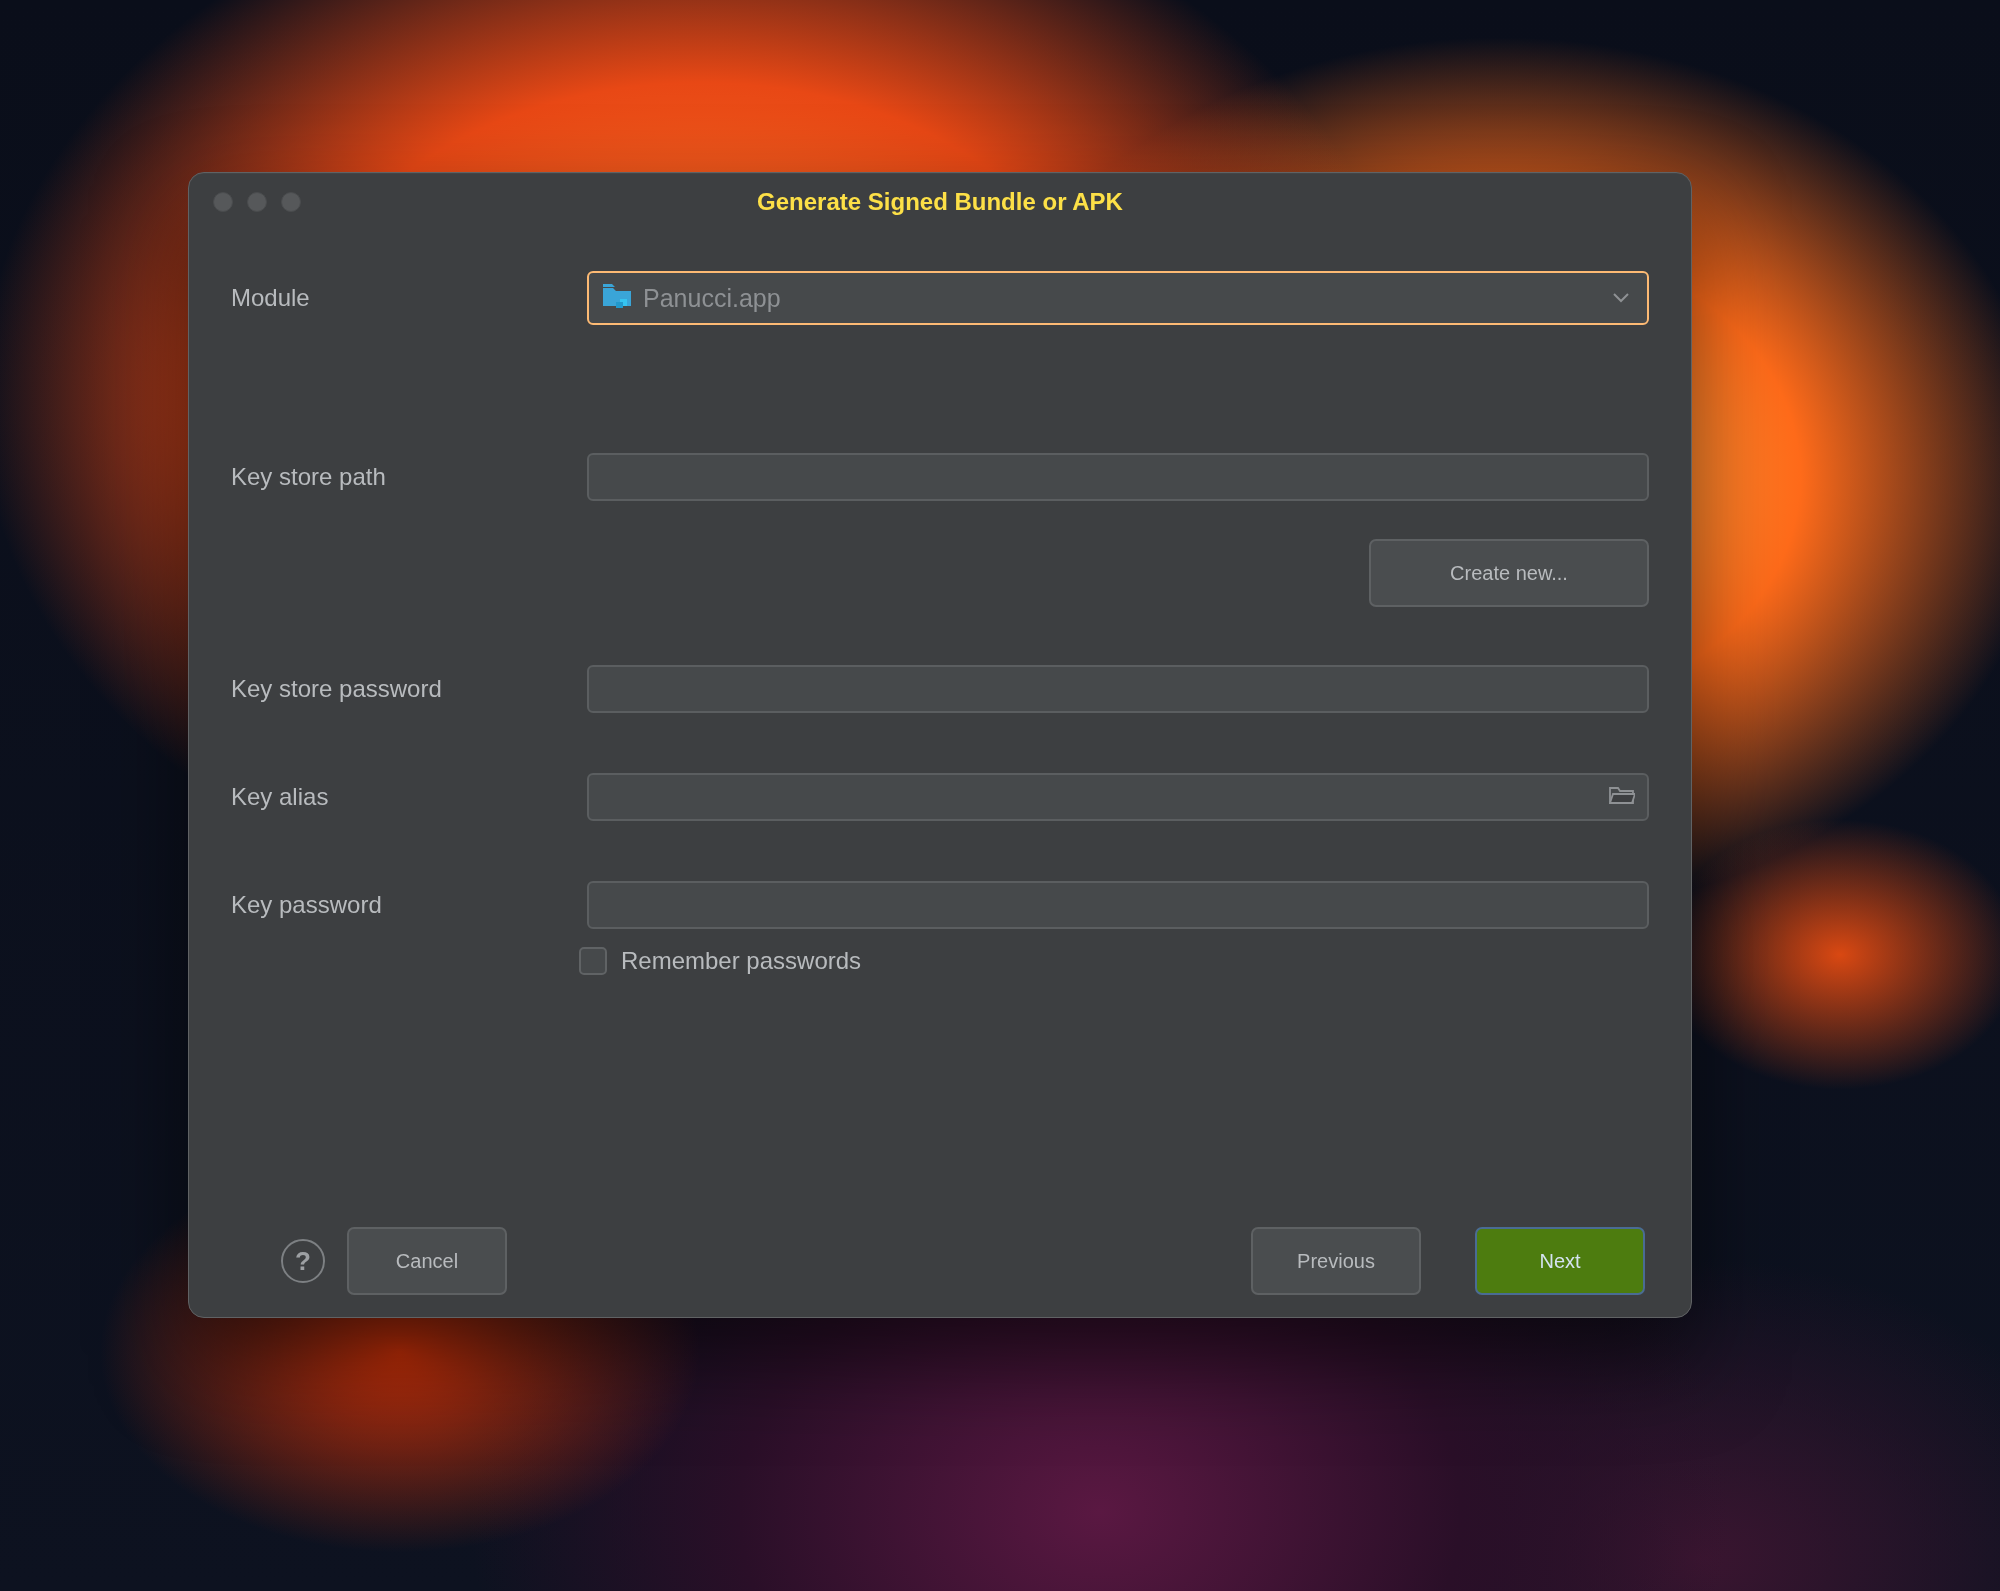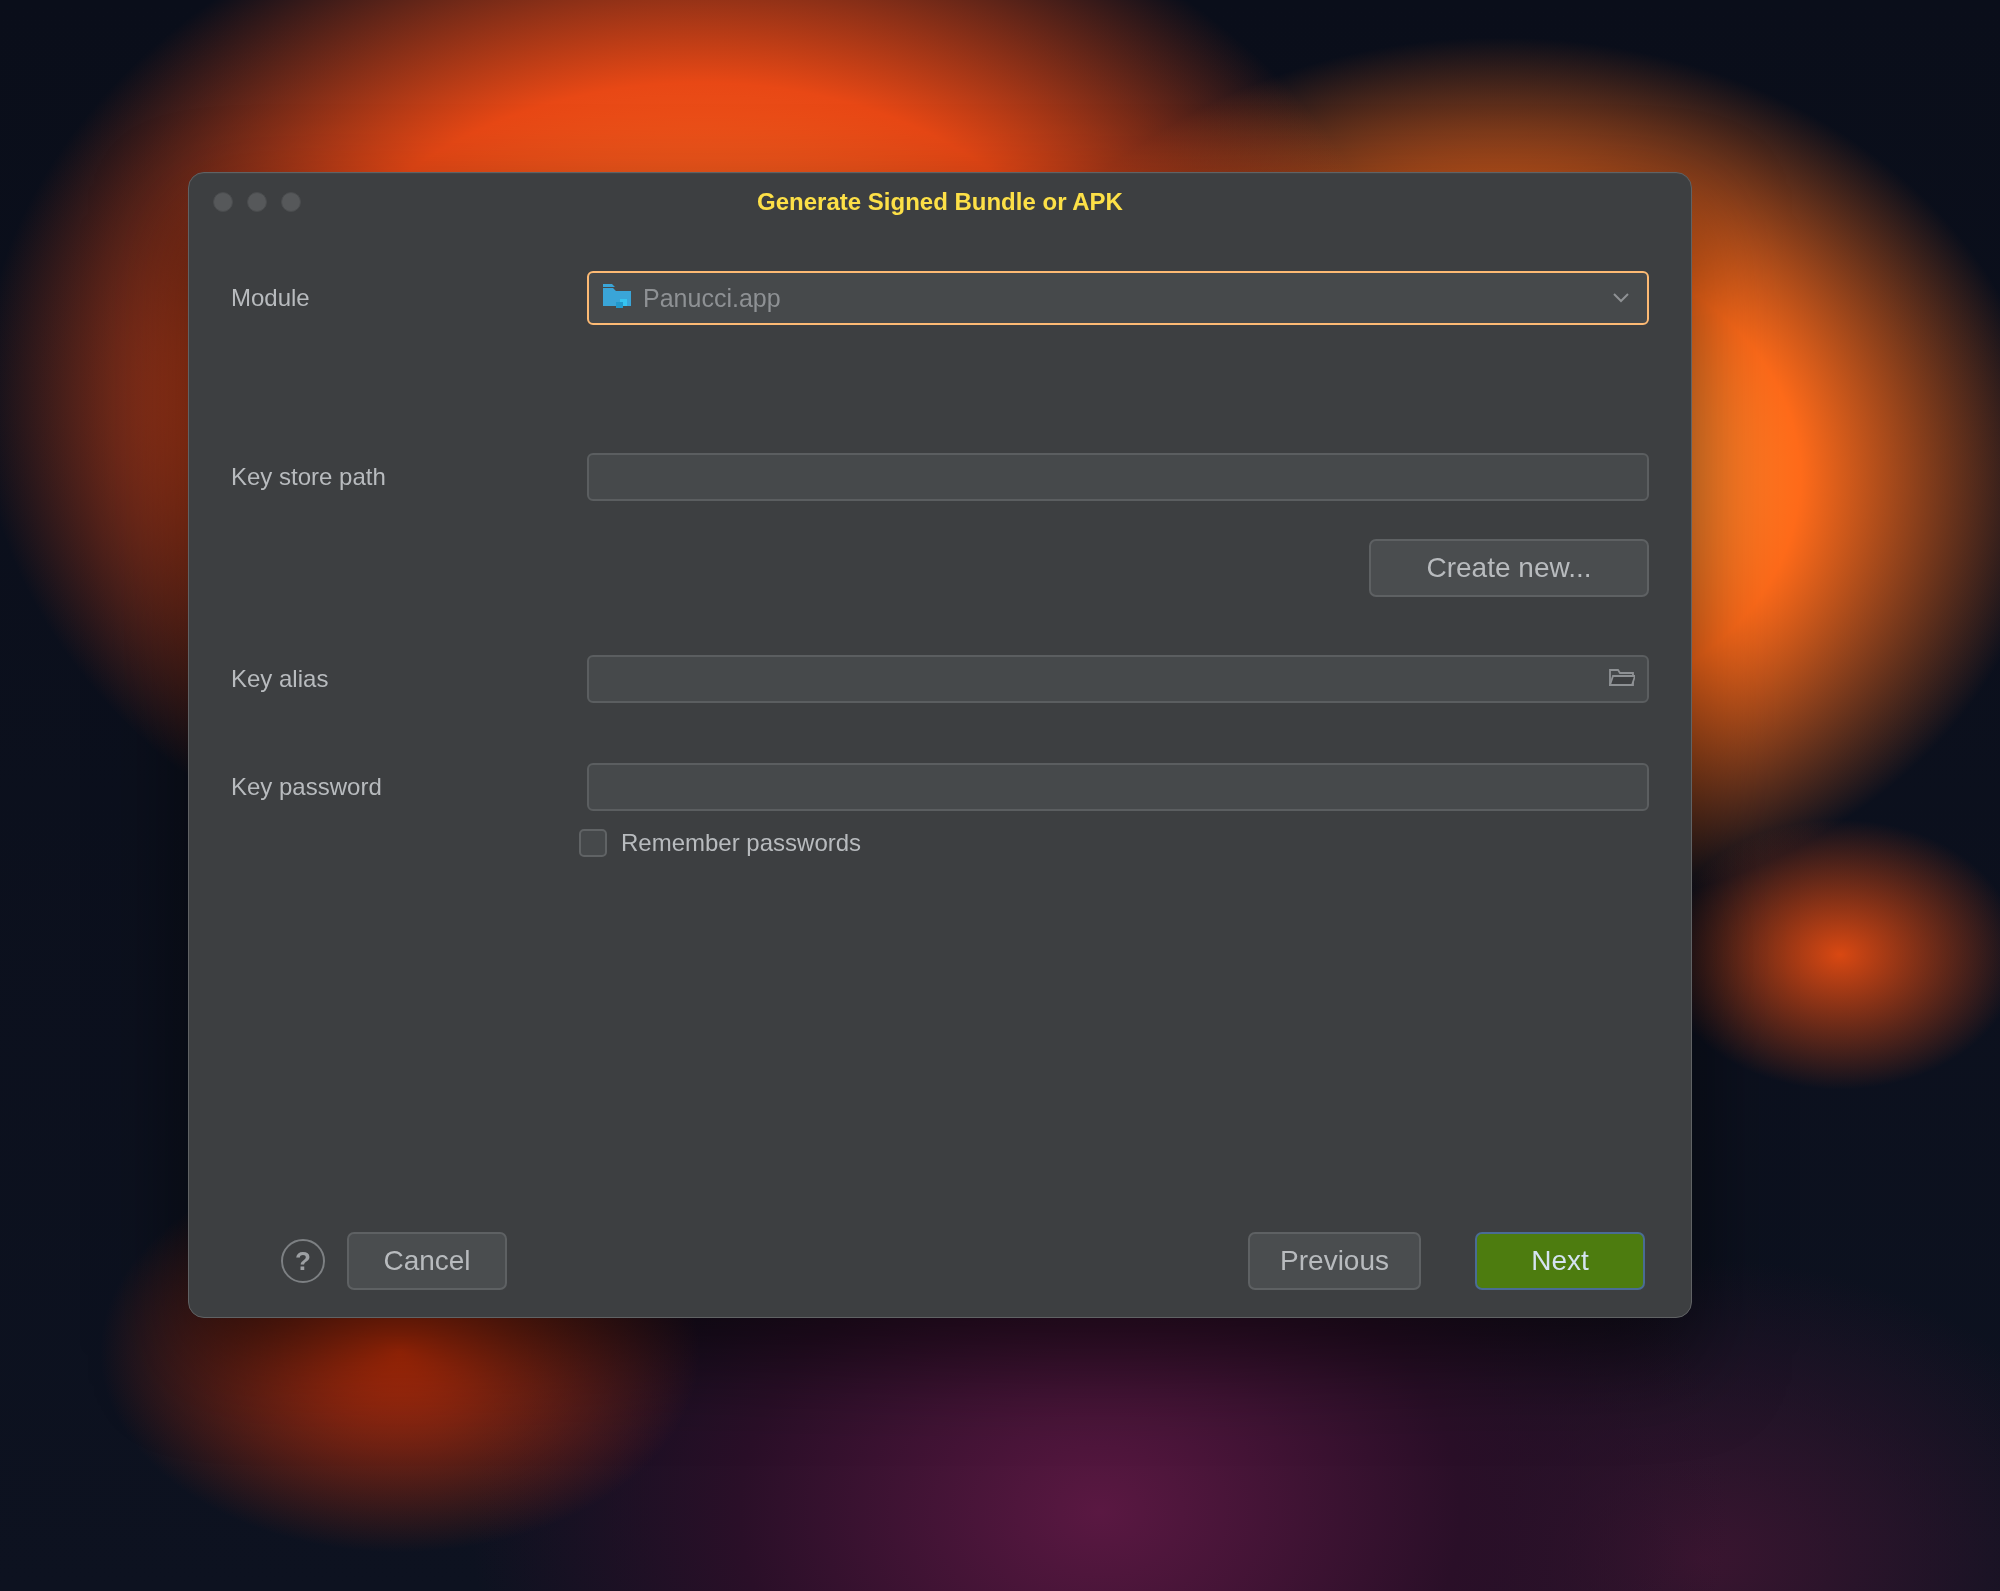--- a/index.html
+++ b/index.html
@@ -171,27 +171,27 @@
     
     .btn-row {
       margin-top: 38px;
       margin-left: 348px;
       display: flex;
       gap: 34px;
       justify-content: flex-end;
     }
 
     .btn {
-      height: 58px;
+      height: 68px;
       padding: 0 30px;
       background: #4a4d4f;
       border: 2px solid #5e6163;
       border-radius: 7px;
       color: #b8bbbe;
-      font-size: 28px;
+      font-size: 20px;
       cursor: pointer;
       display: inline-flex;
       align-items: center;
       justify-content: center;
     }
 
     .btn.primary {
       background: #4d7c0f;
       border-color: #4a6c94;
       color: #d5e3f1;
@@ -324,20 +324,26 @@
         <input type="text" class="text-input" value="" style="">
       </div>
     </div>
 
     <div class="btn-row">
       <button class="btn" style="min-width:280px">Create new...</button>
     </div>
 
     <div class="after-path-space"></div>
 
+    <div class="form-row spaced">
+      <div class="form-label">Key store password</div>
+      <div class="form-control-col">
+        <input type="password" class="text-input" value="" style="">
+      </div>
+    </div>
 
     <div class="form-row spaced">
       <div class="form-label">Key alias</div>
       <div class="form-control-col">
         <div class="input-wrap">
           <input type="text" class="text-input" style="padding-right: 48px;" value="">
           <span class="input-trailing-icon">
             <svg width="26" height="20" viewBox="0 0 26 20">
               <path d="M1 3 L9 3 L11 6 L24 6 L24 18 L1 18 Z" fill="none" stroke="#8e9194" stroke-width="1.8"></path>
               <path d="M4 9 L26 9 L23 18 L1 18 Z" fill="#3d3f41" stroke="#8e9194" stroke-width="1.8"></path>

